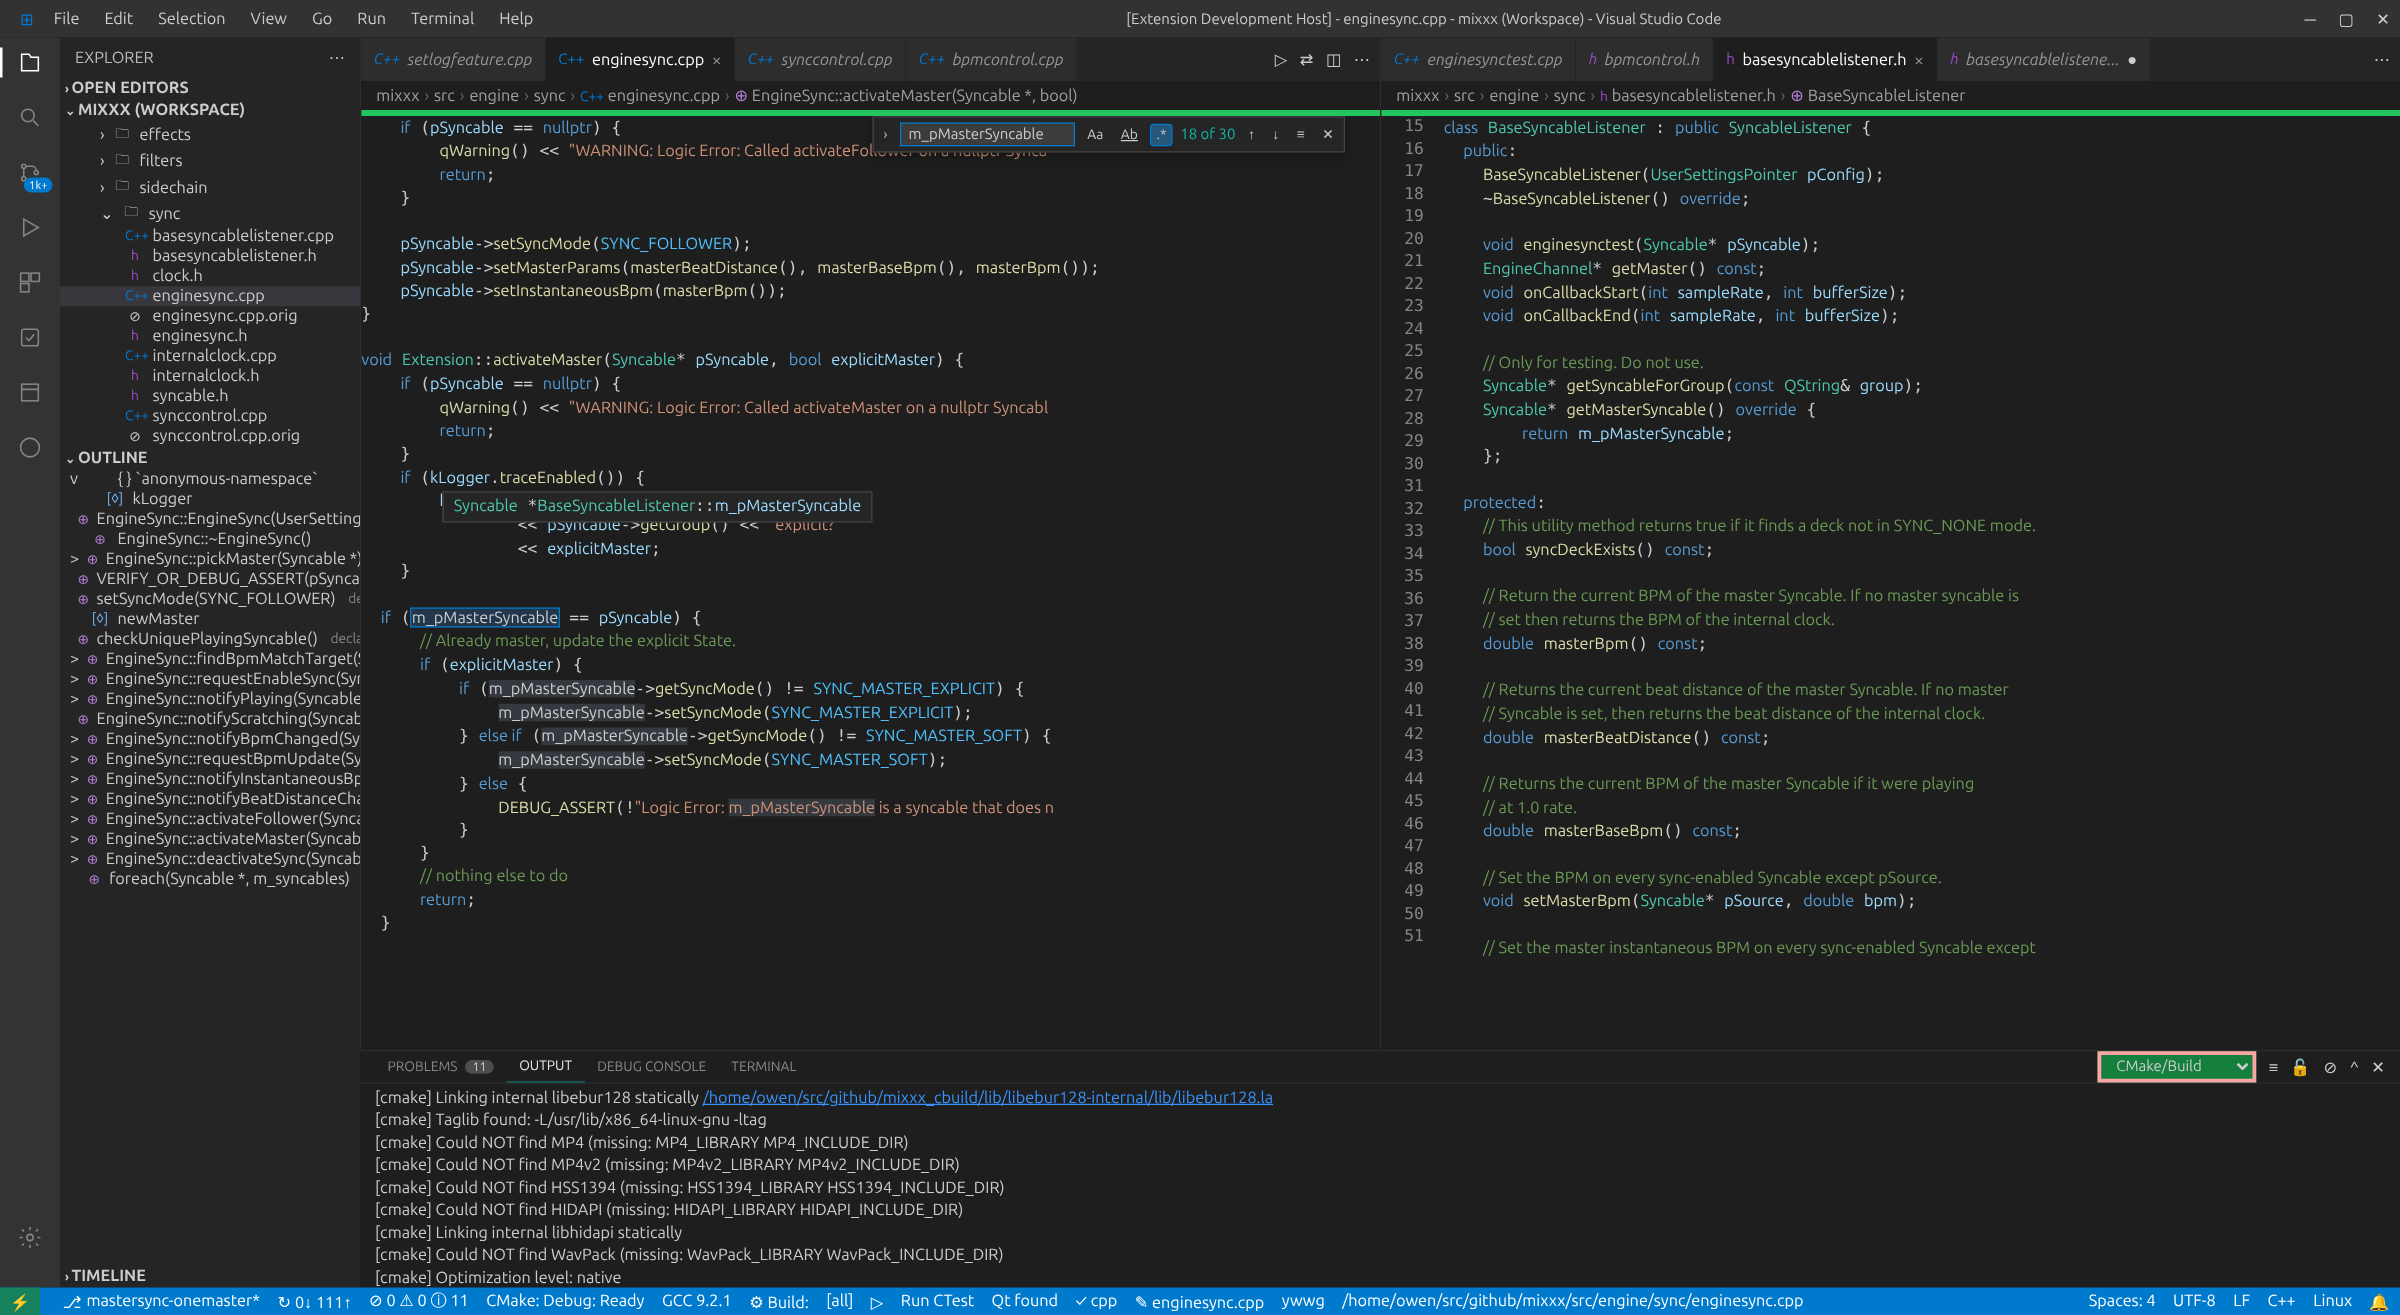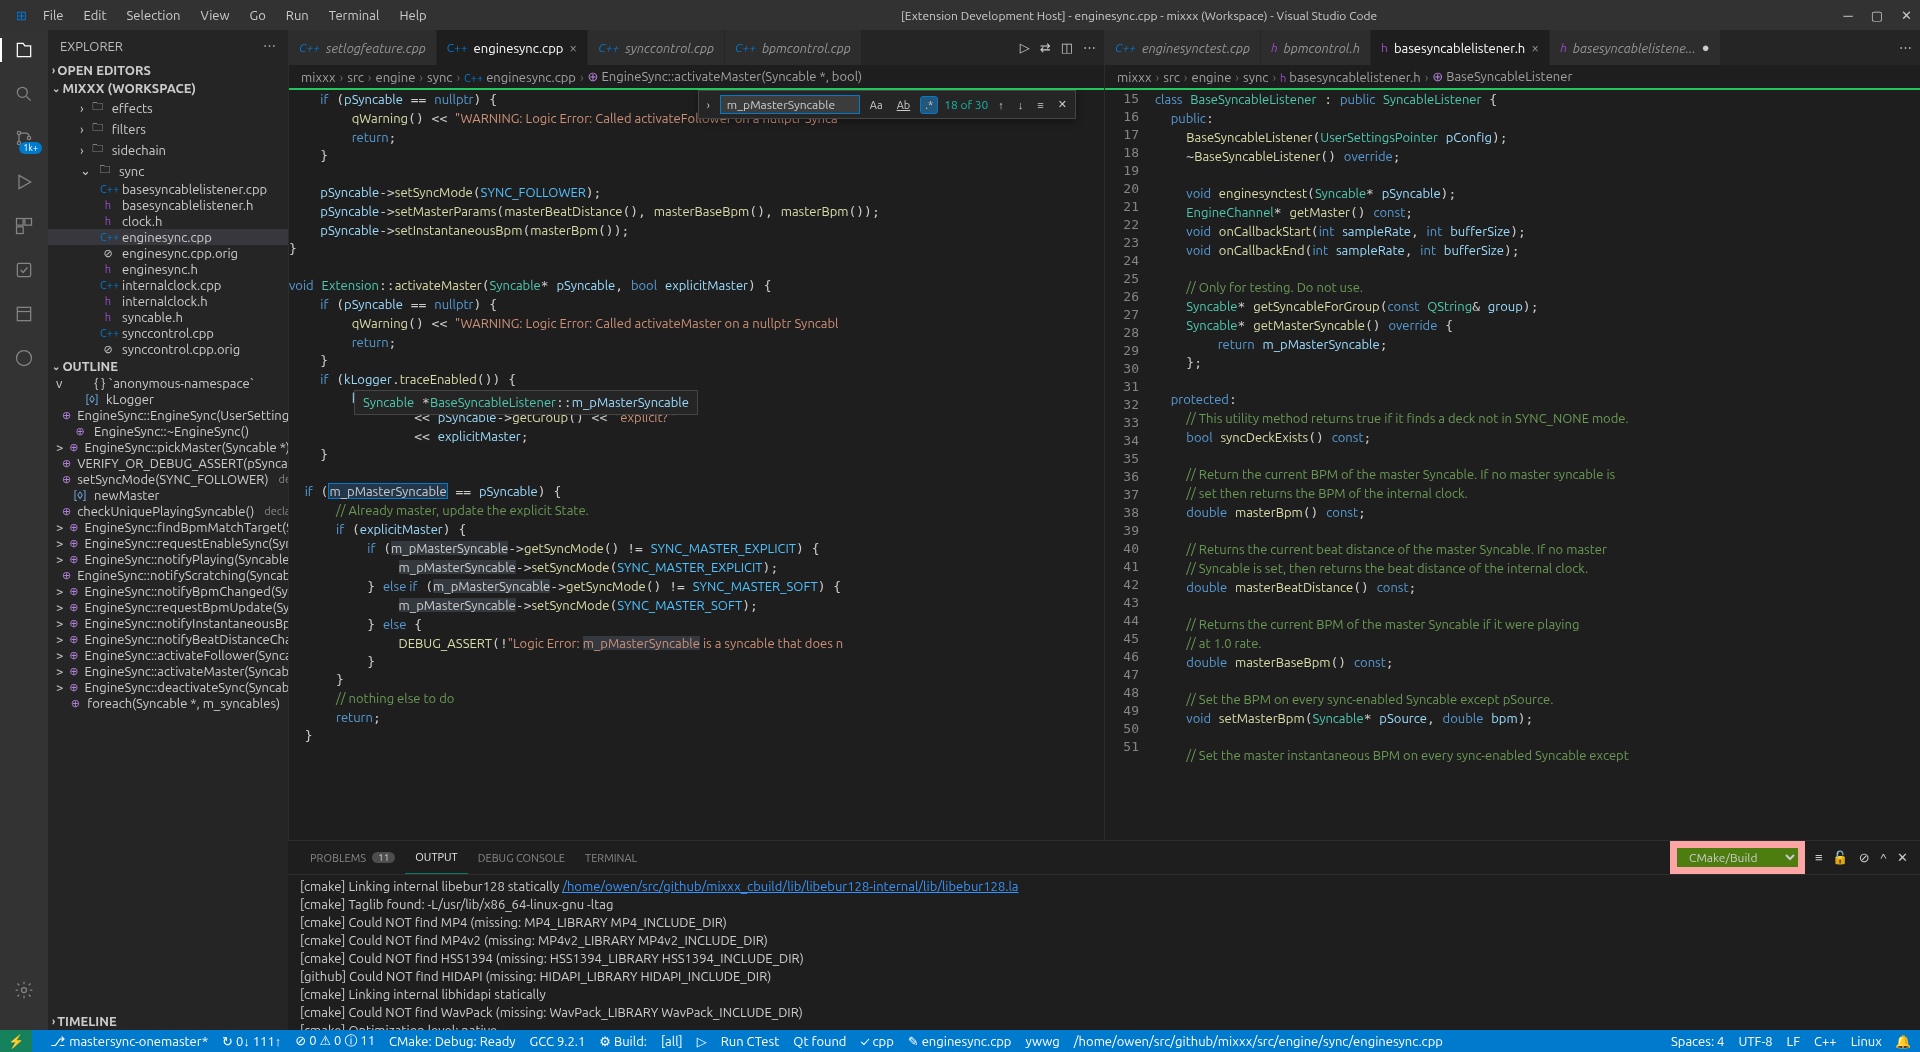--- a/index.html
+++ b/index.html
@@ -34,21 +34,21 @@
 .outline-extra { color: #888; font-size: 11px; margin-left: 4px; }
 .editor-area { flex: 1; display: flex; overflow: hidden; }
 .editor-group { flex: 1; display: flex; flex-direction: column; overflow: hidden; border-left: 1px solid #2d2d2d; }
 .tab-bar { display: flex; background: #252526; height: 35px; align-items: stretch; }
 .tab { display: flex; align-items: center; gap: 6px; padding: 0 10px; background: #2d2d2d; color: #969696; border-right: 1px solid #252526; font-size: 13px; font-style: italic; }
 .tab.active { background: #1e1e1e; color: #ffffff; font-style: normal; }
 .tab .close { color: #969696; font-size: 14px; }
 .tab .mod-dot { color: #cccccc; }
 .tab .file-icon { font-size: 12px; }
 .tab-actions { margin-left: auto; display: flex; align-items: center; gap: 10px; padding: 0 8px; color: #cccccc; }
-.breadcrumb { display: flex; align-items: center; gap: 4px; padding: 4px 12px; background: #1e1e1e; color: #a0a0a0; font-size: 12px; border-bottom: 2px solid #22c55e; }
+.breadcrumb { display: flex; align-items: center; gap: 4px; padding: 4px 12px; background: #1e1e1e; color: #a0a0a0; font-size: 12px; border-bottom: 5px solid #22c55e; }
 .breadcrumb .sep { color: #666; }
 .breadcrumb .file-icon { font-size: 11px; }
 .code-area { flex: 1; display: flex; overflow: hidden; position: relative; background: #1e1e1e; }
 .gutter { width: 50px; text-align: right; padding-right: 16px; color: #858585; font-family: 'Consolas', monospace; font-size: 13px; line-height: 18px; user-select: none; }
 .code { flex: 1; font-family: 'Consolas', monospace; font-size: 13px; line-height: 18px; white-space: pre; overflow: hidden; }
 .kw { color: #569cd6; }
 .type { color: #4ec9b0; }
 .fn { color: #dcdcaa; }
 .str { color: #ce9178; }
 .cmt { color: #6a9955; }
@@ -61,21 +61,21 @@
 .find-widget .find-icon { color: #cccccc; font-size: 11px; cursor: pointer; padding: 2px 4px; }
 .find-widget .find-icon.active { background: #245779; border: 1px solid #007acc; border-radius: 3px; }
 .find-widget .count { color: #14b8a6; font-size: 12px; }
 .hover-tip { position: absolute; top: 300px; left: 65px; background: #252526; border: 1px solid #454545; padding: 4px 8px; font-family: Consolas, monospace; font-size: 13px; z-index: 5; }
 .panel { height: 190px; background: #1e1e1e; border-top: 1px solid #2d2d2d; display: flex; flex-direction: column; }
 .panel-tabs { display: flex; padding: 0 12px; border-bottom: 1px solid #2d2d2d; }
 .panel-tab { padding: 6px 10px; font-size: 11px; text-transform: uppercase; color: #888; display: flex; align-items: center; gap: 6px; }
 .panel-tab.active { color: #e7e7e7; border-bottom: 1px solid #0f766e; }
 .panel-tab .count-badge { background: #4d4d4d; color: #ccc; border-radius: 10px; padding: 0px 6px; font-size: 10px; }
 .panel-actions { margin-left: auto; display: flex; align-items: center; gap: 10px; color: #cccccc; }
-.panel-select { background: #4d7c0f; border: 7px solid #fca5a5; color: #ccc; padding: 2px 24px 2px 8px; font-size: 12px; }
+.panel-select { background: #15803d; border: 3px solid #fca5a5; color: #ccc; padding: 2px 24px 2px 8px; font-size: 12px; }
 .panel-output { flex: 1; font-family: Consolas, monospace; font-size: 13px; line-height: 18px; padding: 2px 12px; color: #cccccc; overflow: hidden; }
 .panel-output .path { color: #3794ff; text-decoration: underline; }
 .status-bar { height: 22px; background: #007acc; display: flex; align-items: center; color: #ffffff; font-size: 12px; padding: 0 8px; gap: 14px; }
 .status-bar .status-item { display: flex; align-items: center; gap: 4px; }
 .status-bar .spacer { flex: 1; }
 .minimap { width: 10px; background: #1e1e1e; }
 svg { width: 20px; height: 20px; fill: none; stroke: currentColor; stroke-width: 1.5; }
 .remote-indicator { background: #16825d; padding: 0 8px; height: 100%; display: flex; align-items: center; margin-left: -8px; margin-right: 4px; }
 </style>
 </head>
@@ -591,21 +591,21 @@
           <span>^</span>
           <span>✕</span>
         </div>
       </div>
       <div class="panel-output" id="panel-output">
           <div>[cmake]  Linking internal libebur128 statically <span class="path">/home/owen/src/github/mixxx_cbuild/lib/libebur128-internal/lib/libebur128.la</span></div>
           <div>[cmake] Taglib found: -L/usr/lib/x86_64-linux-gnu -ltag</div>
           <div>[cmake] Could NOT find MP4 (missing: MP4_LIBRARY MP4_INCLUDE_DIR)</div>
           <div>[cmake] Could NOT find MP4v2 (missing: MP4v2_LIBRARY MP4v2_INCLUDE_DIR)</div>
           <div>[cmake] Could NOT find HSS1394 (missing: HSS1394_LIBRARY HSS1394_INCLUDE_DIR)</div>
-          <div>[github] Could NOT find HIDAPI (missing: HIDAPI_LIBRARY HIDAPI_INCLUDE_DIR)</div>
+          <div>[cmake] Could NOT find HIDAPI (missing: HIDAPI_LIBRARY HIDAPI_INCLUDE_DIR)</div>
           <div>[cmake] Linking internal libhidapi statically</div>
           <div>[cmake] Could NOT find WavPack (missing: WavPack_LIBRARY WavPack_INCLUDE_DIR)</div>
           <div>[cmake] Optimization level: native</div>
         </div>
     </div>
   </div>
 </div>
 
 <div class="status-bar">
   <span class="remote-indicator">⚡</span>

